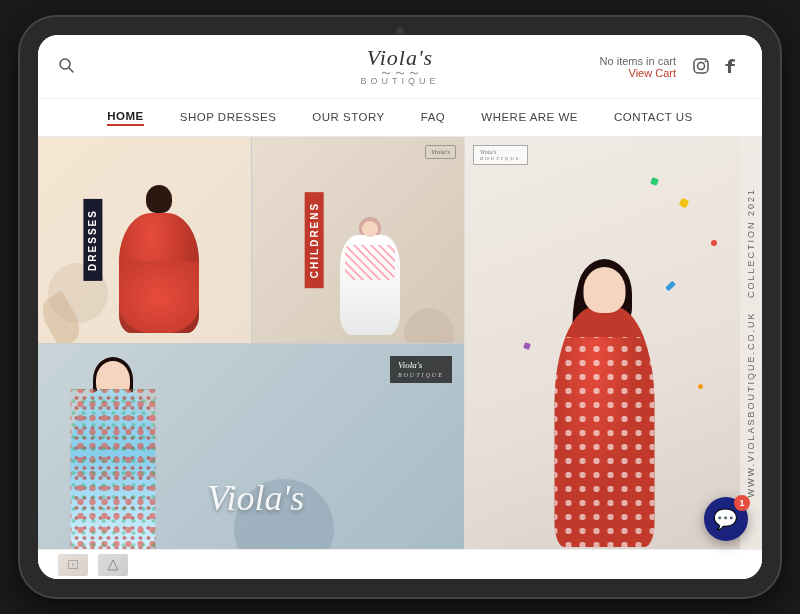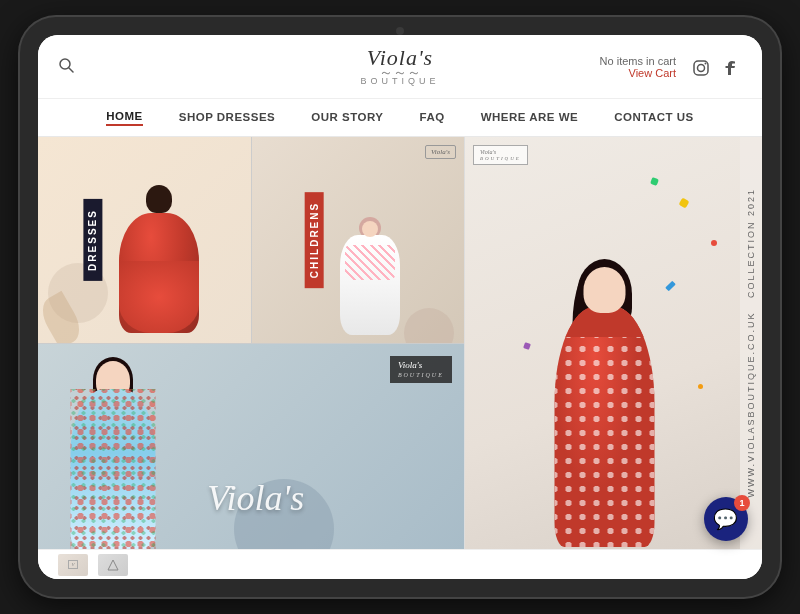--- a/index.html
+++ b/index.html
@@ -80,21 +80,21 @@
 
     .logo-flourish {
       font-size: 14px;
       color: #888;
       display: block;
       line-height: 0.5;
     }
 
     .header-right {
       display: flex;
-      align-items: flex-end;
+      align-items: flex-start;
       gap: 14px;
     }
 
     .cart-info {
       text-align: right;
     }
 
     .cart-info .no-items {
       font-size: 11px;
       color: #666;
@@ -135,21 +135,21 @@
       border-bottom: 1px solid #e8e8e8;
     }
 
     .nav-item {
       font-size: 11.5px;
       color: #444;
       cursor: pointer;
       padding-bottom: 2px;
       text-transform: uppercase;
       letter-spacing: 0.5px;
-      font-weight: 700;
+      font-weight: 400;
     }
 
     .nav-item.active {
       color: #222;
       border-bottom: 2px solid #c0392b;
       font-weight: 600;
     }
 
     
     .content-area {

